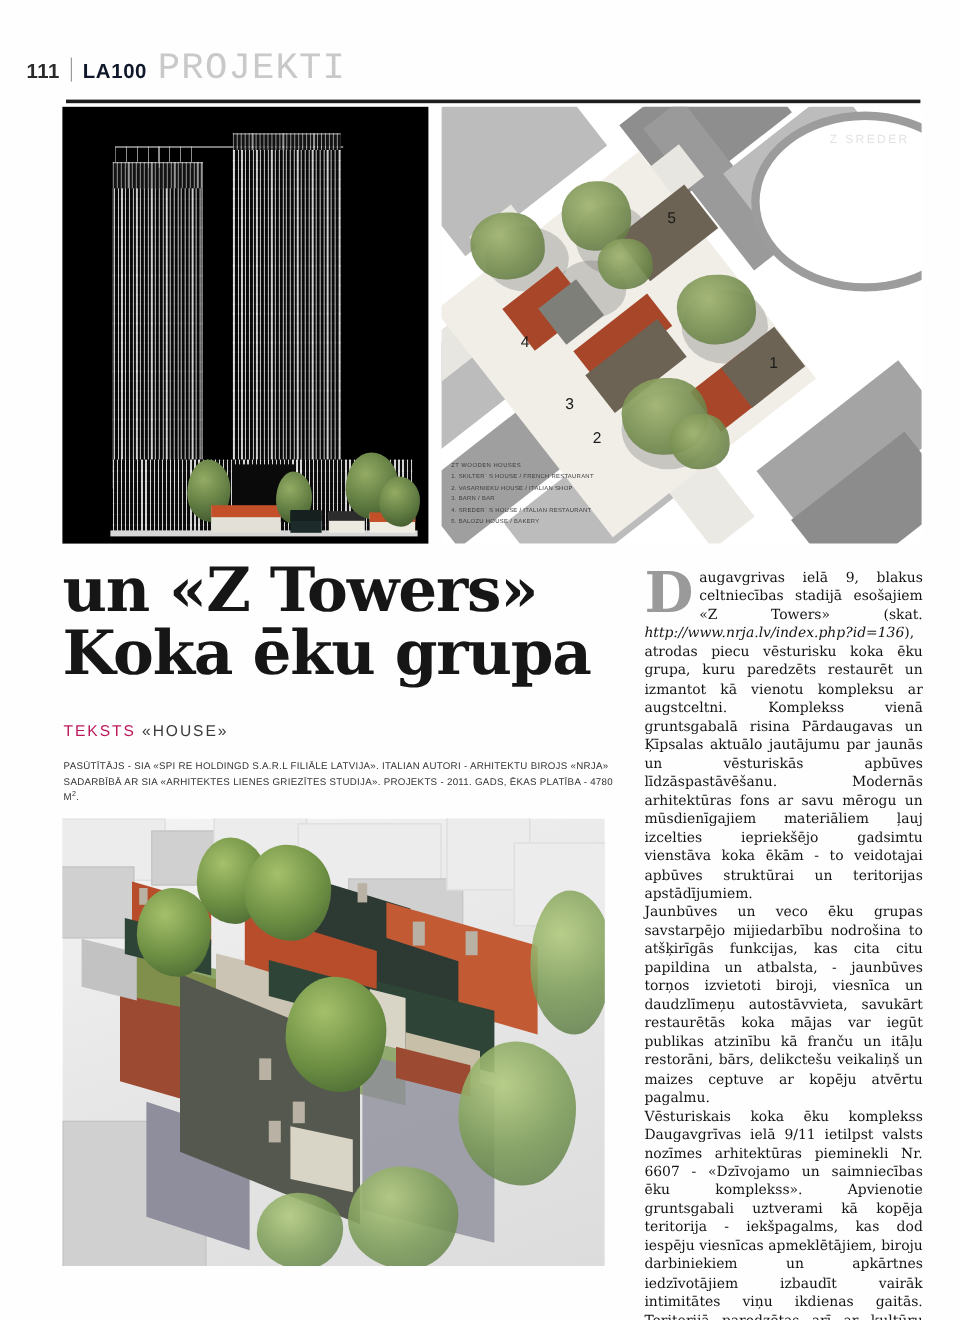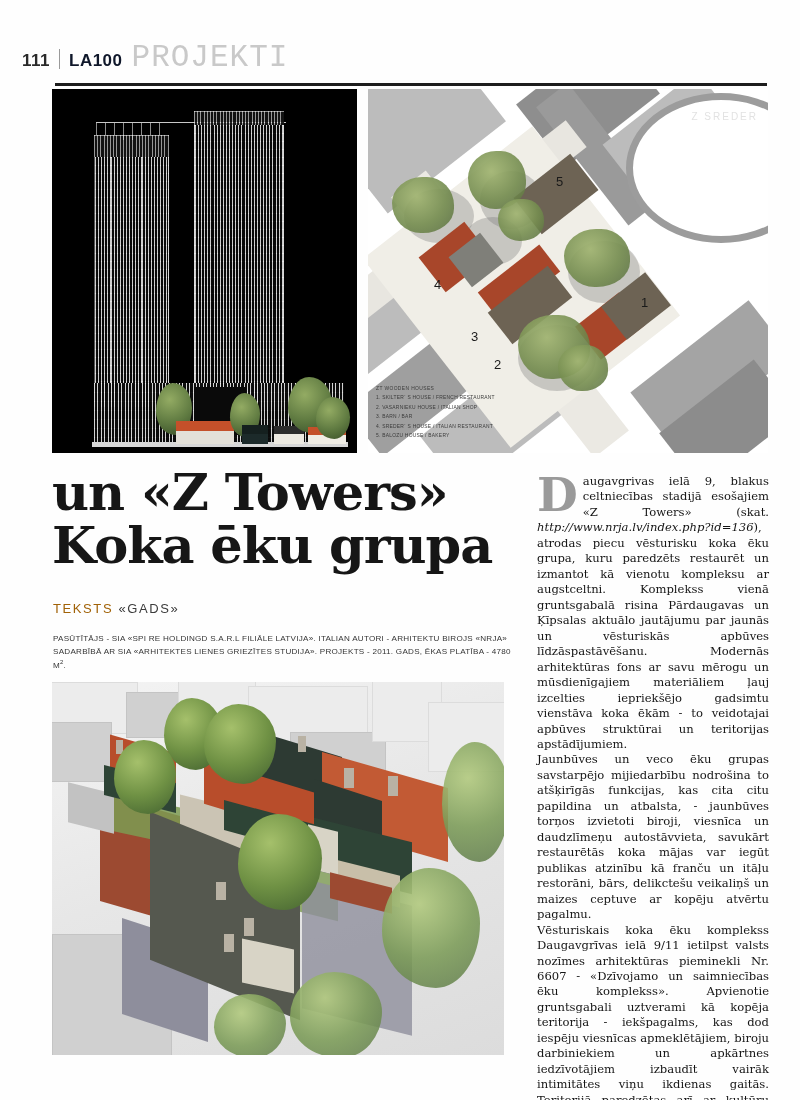--- a/index.html
+++ b/index.html
@@ -260,21 +260,21 @@
 
   
   .byline {
     position: absolute;
     left: 53px;
     top: 601px;
     font-family: "Liberation Sans", sans-serif;
     font-size: 13px;
     letter-spacing: 1.6px;
   }
-  .byline .lbl { color: #a16207; text-align: right; }
+  .byline .lbl { color: #be185d; text-align: right; }
   .byline .who { color: #3b3b3b; font-weight: 400; }
 
   .credits {
     position: absolute;
     left: 53px;
     top: 632px;
     width: 462px;
     font-family: "Liberation Sans", sans-serif;
     font-size: 8.1px;
     line-height: 1.62;
@@ -449,21 +449,21 @@
     </div>
   </div>
 
   <h1 class="headline">
     <span class="ln">un «Z Towers»</span>
     <span class="ln">Koka ēku grupa</span>
   </h1>
 
   <div class="byline">
     <span class="lbl">TEKSTS</span>
-    <span class="who">«GADS»</span>
+    <span class="who">«HOUSE»</span>
   </div>
 
   <div class="credits">
     <div>PASŪTĪTĀJS - SIA «SPI RE HOLDINGD S.A.R.L FILIĀLE LATVIJA». ITALIAN AUTORI - ARHITEKTU BIROJS «NRJA»</div>
     <div><span>SADARBĪBĀ AR SIA «ARHITEKTES LIENES GRIEZĪTES STUDIJA». PROJEKTS - 2011. GADS, ĒKAS PLATĪBA - 4780 M</span><sup>2</sup><span>.</span></div>
   </div>
 
   <div class="fig-aerial">
     <div class="ae-bg"></div>
 

